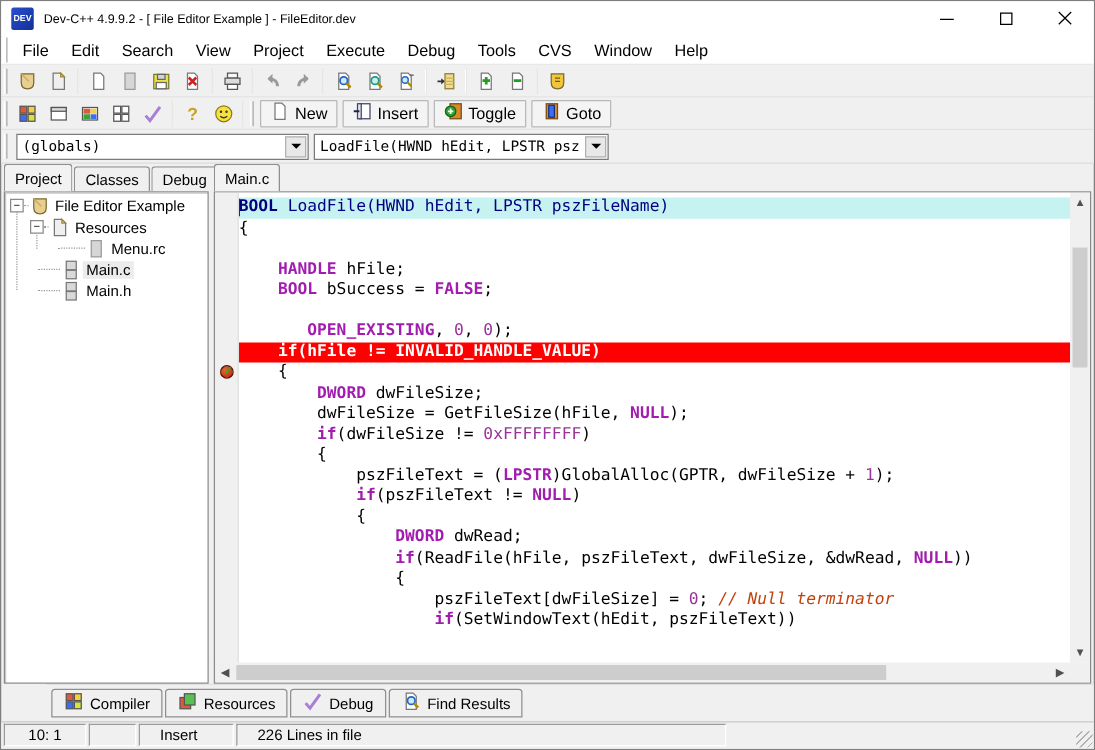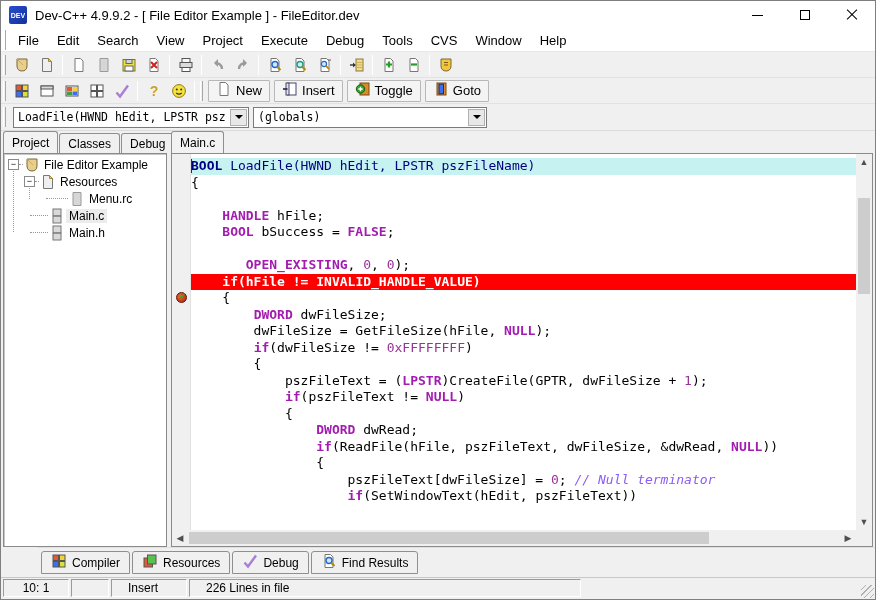--- a/index.html
+++ b/index.html
@@ -7,21 +7,21 @@
               font-family:"Liberation Sans", sans-serif; }
   .window { width:876px; height:600px; border:1px solid #7f7f7f; background:#f0f0f0;
             display:flex; flex-direction:column; }
 
   
   .titlebar { height:28px; background:#ffffff; display:flex; align-items:center; flex:0 0 auto; }
   .app-icon { width:18px; height:18px; margin-left:8px; border-radius:2px;
               background:linear-gradient(135deg,#2a4fd0,#123097); color:#fff;
               font-size:7px; font-weight:bold; display:flex; align-items:center;
               justify-content:center; letter-spacing:0; }
-  .title-text { margin-left:8px; font-size:13px; color:#000; }
+  .title-text { margin-left:8px; font-size:10px; color:#000; }
   .win-controls { margin-left:auto; display:flex; height:100%; }
   .win-btn { width:47px; height:100%; display:flex; align-items:center; justify-content:center; }
   .glyph-min { width:11px; height:1px; background:#000; }
   .glyph-max { width:10px; height:10px; border:1px solid #000; }
   .glyph-close { position:relative; width:12px; height:12px; }
   .glyph-close:before,.glyph-close:after { content:""; position:absolute; left:-1px; top:5px;
       width:14px; height:1px; background:#000; }
   .glyph-close:before { transform:rotate(45deg); } .glyph-close:after { transform:rotate(-45deg); }
 
   
@@ -84,21 +84,21 @@
             border-right:1px solid #e0e0e0; z-index:3; }
   .code { position:absolute; left:19px; top:0; right:16px; bottom:16px; overflow:hidden;
           font-family:"DejaVu Sans Mono", monospace; font-size:13px; padding-top:4px;
           background:#fff; }
   .code-line { height:16.5px; line-height:16.5px; white-space:pre; }
   .code-line.hl { background:#c6f2f2; position:relative; }
   .code-line.bp { background:#ff0000; }
   .code-line.bp span { color:#fff; font-weight:bold; }
   .kw { font-weight:bold; color:#a21caf; }
   .num { color:#993399; }
-  .com { color:#8b5cf6; font-style:italic; }
+  .com { color:#c2410c; font-style:italic; }
   .hdr { color:#000080; }
   .caret { position:absolute; left:-1px; top:1px; width:2px; height:14px; background:#7a1010; }
   .bp-dot { position:absolute; left:4px; width:11px; height:11px; border-radius:50%;
             background:radial-gradient(circle at 35% 35%, #e86a2a, #b02010);
             border:1px solid #5a1005; z-index:4; }
   .bp-dot:after { content:"\2713"; position:absolute; left:2px; top:-2px; font-size:9px;
                   font-weight:bold; color:#2fae2f; }
 
   
   .vscroll { position:absolute; top:0; right:0; bottom:16px; width:16px; background:#f0f0f0; z-index:5; }
@@ -406,28 +406,28 @@
         <span><svg width="16" height="16" viewBox="0 0 16 16">
             <rect x="4" y="2" width="9" height="12" fill="#d98a2b" stroke="#7a4a10"></rect>
             <rect x="6" y="3.2" width="4.5" height="9.6" fill="#3c6df2" stroke="#15307a"></rect>
           </svg></span>
         <span>Goto</span>
       </div>
     </div>
 
   <div class="comborow">
     <div class="grip"></div>
+    <div class="combo" style="width:234px;">
+      <div class="combo-text">(globals)</div>
+      <div class="combo-btn">
+          <div class="combo-arrow"></div>
+        </div>
+    </div>
     <div class="combo" style="width:236px; margin-left:4px;">
       <div class="combo-text">LoadFile(HWND hEdit, LPSTR psz</div>
-      <div class="combo-btn">
-          <div class="combo-arrow"></div>
-        </div>
-    </div>
-    <div class="combo" style="width:234px;">
-      <div class="combo-text">(globals)</div>
       <div class="combo-btn">
           <div class="combo-arrow"></div>
         </div>
     </div>
   </div>
 
   <div class="main">
     <div class="left-col">
       <div class="tabbar" id="left-tabbar">
           <div class="tab active">
@@ -521,21 +521,21 @@
             <div class="code-line"><span>    </span><span class="kw">HANDLE</span><span> hFile;</span></div>
             <div class="code-line"><span>    </span><span class="kw">BOOL</span><span> bSuccess = </span><span class="kw">FALSE</span><span>;</span></div>
             <div class="code-line">&nbsp;</div>
             <div class="code-line"><span>       </span><span class="kw">OPEN_EXISTING</span><span>, </span><span class="num">0</span><span>, </span><span class="num">0</span><span>);</span></div>
             <div class="code-line bp"><span>    </span><span class="kw">if</span><span>(hFile != </span><span class="kw">INVALID_HANDLE_VALUE</span><span>)</span></div>
             <div class="code-line"><span>    {</span></div>
             <div class="code-line"><span>        </span><span class="kw">DWORD</span><span> dwFileSize;</span></div>
             <div class="code-line"><span>        dwFileSize = GetFileSize(hFile, </span><span class="kw">NULL</span><span>);</span></div>
             <div class="code-line"><span>        </span><span class="kw">if</span><span>(dwFileSize != </span><span class="num">0xFFFFFFFF</span><span>)</span></div>
             <div class="code-line"><span>        {</span></div>
-            <div class="code-line"><span>            pszFileText = (</span><span class="kw">LPSTR</span><span>)CreateFile(GPTR, dwFileSize + </span><span class="num">1</span><span>);</span></div>
+            <div class="code-line"><span>            pszFileText = (</span><span class="kw">LPSTR</span><span>)GlobalAlloc(GPTR, dwFileSize + </span><span class="num">1</span><span>);</span></div>
             <div class="code-line"><span>            </span><span class="kw">if</span><span>(pszFileText != </span><span class="kw">NULL</span><span>)</span></div>
             <div class="code-line"><span>            {</span></div>
             <div class="code-line"><span>                </span><span class="kw">DWORD</span><span> dwRead;</span></div>
             <div class="code-line"><span>                </span><span class="kw">if</span><span>(ReadFile(hFile, pszFileText, dwFileSize, &amp;dwRead, </span><span class="kw">NULL</span><span>))</span></div>
             <div class="code-line"><span>                {</span></div>
             <div class="code-line"><span>                    pszFileText[dwFileSize] = </span><span class="num">0</span><span>; </span><span class="com">// Null terminator</span></div>
             <div class="code-line"><span>                    </span><span class="kw">if</span><span>(SetWindowText(hEdit, pszFileText))</span></div>
           </div>
         <div class="vscroll">
           <div class="sb-arrow">▲</div>

